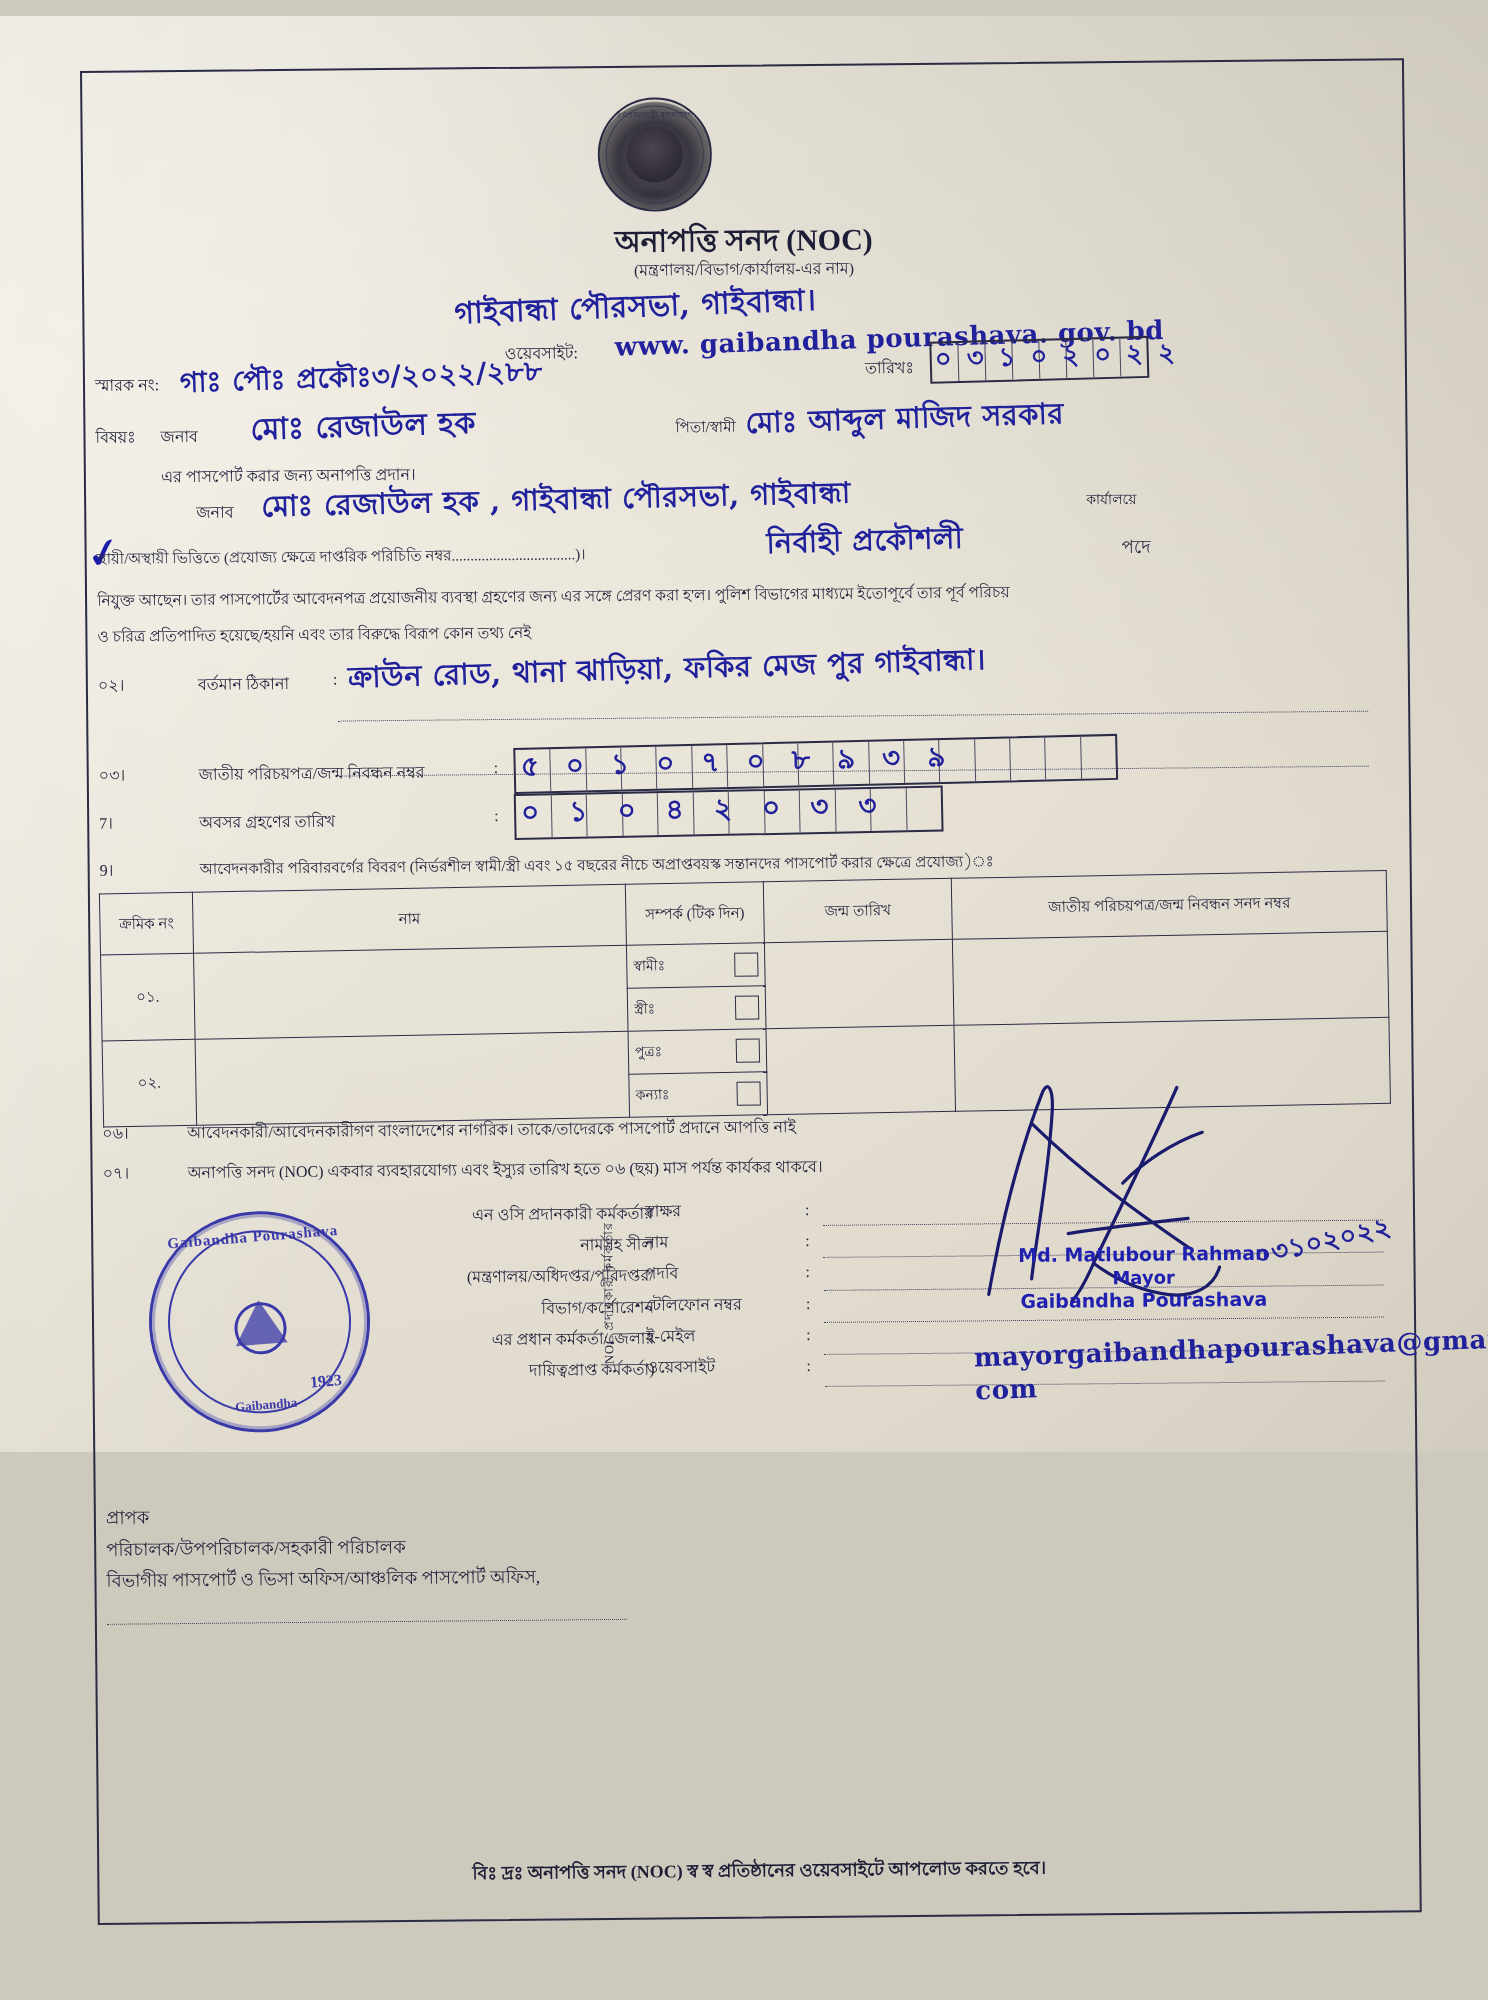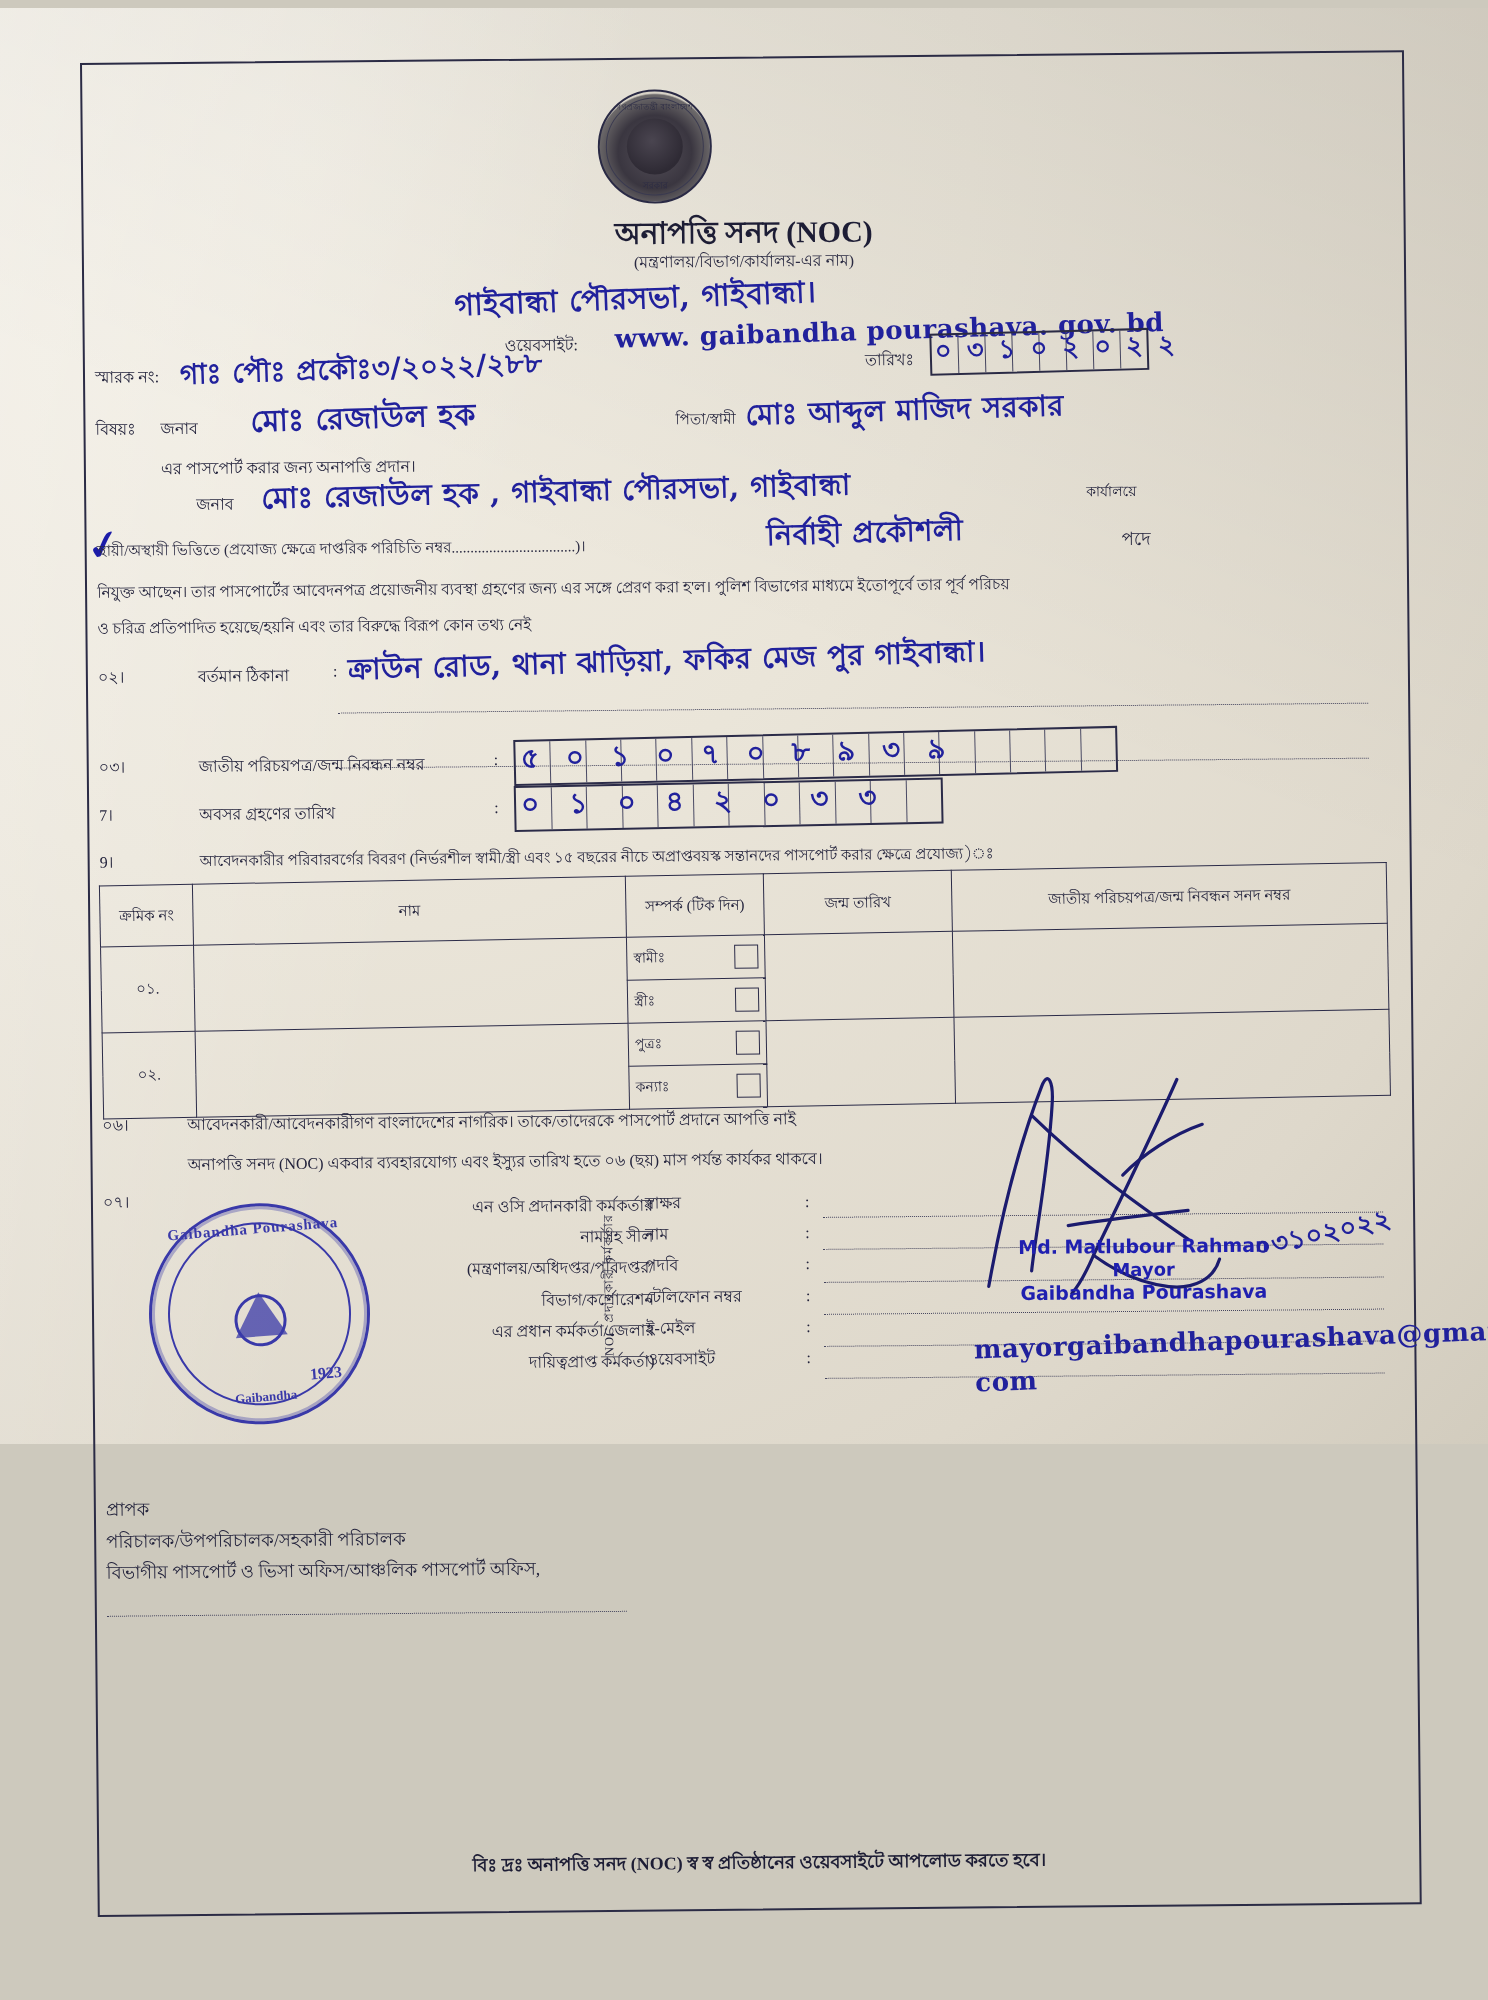--- a/index.html
+++ b/index.html
@@ -7,21 +7,21 @@
   body{
     width:1488px;height:2000px;
     background:#cdc9bd;
     font-family:"Liberation Serif", serif;
     overflow:hidden;
     position:relative;
   }
   
   #paper{
     position:absolute;
-    left:0;top:8px;width:1488px;height:1436px;
+    left:0;top:16px;width:1488px;height:1436px;
     background:
       radial-gradient(ellipse at 20% 10%, #f2eee4 0%, #eae5d9 40%, #ded8cb 80%, #d2ccbe 100%);
   }
   #paper:before{
     content:"";
     position:absolute;inset:0;
     background:
       linear-gradient(105deg, rgba(255,255,255,0.35) 0%, rgba(255,255,255,0) 35%),
       linear-gradient(200deg, rgba(0,0,0,0.08) 0%, rgba(0,0,0,0) 45%);
     pointer-events:none;
@@ -174,21 +174,21 @@
   .relcell{position:relative;height:38px;}
   .relcell .lbl{font-size:14px;}
   .tickbox{
     display:inline-block;width:22px;height:22px;border:1.5px solid #2b2b48;
     vertical-align:middle;margin-left:10px;
   }
   .rel-split{display:flex;align-items:center;justify-content:space-between;}
 
   .note6{position:absolute;left:10px;top:1048px;font-size:16px;color:#23233c;}
   .note6n{position:absolute;left:95px;top:1048px;font-size:16px;color:#23233c;}
-  .note7{position:absolute;left:10px;top:1088px;font-size:16px;color:#23233c;margin-top:37px;}
+  .note7{position:absolute;left:10px;top:1088px;font-size:16px;color:#23233c;}
   .note7n{position:absolute;left:95px;top:1088px;font-size:16px;color:#23233c;}
 
   
   .sigblock{position:absolute;left:310px;top:1130px;width:250px;text-align:right;font-size:16px;color:#23233c;line-height:1.95;}
   .noc-vertical{
     position:absolute;left:505px;top:1130px;width:34px;height:190px;
     font-size:12.5px;color:#23233c;
     writing-mode:vertical-rl;text-orientation:mixed;
     transform:rotate(180deg);
     text-align:center;

